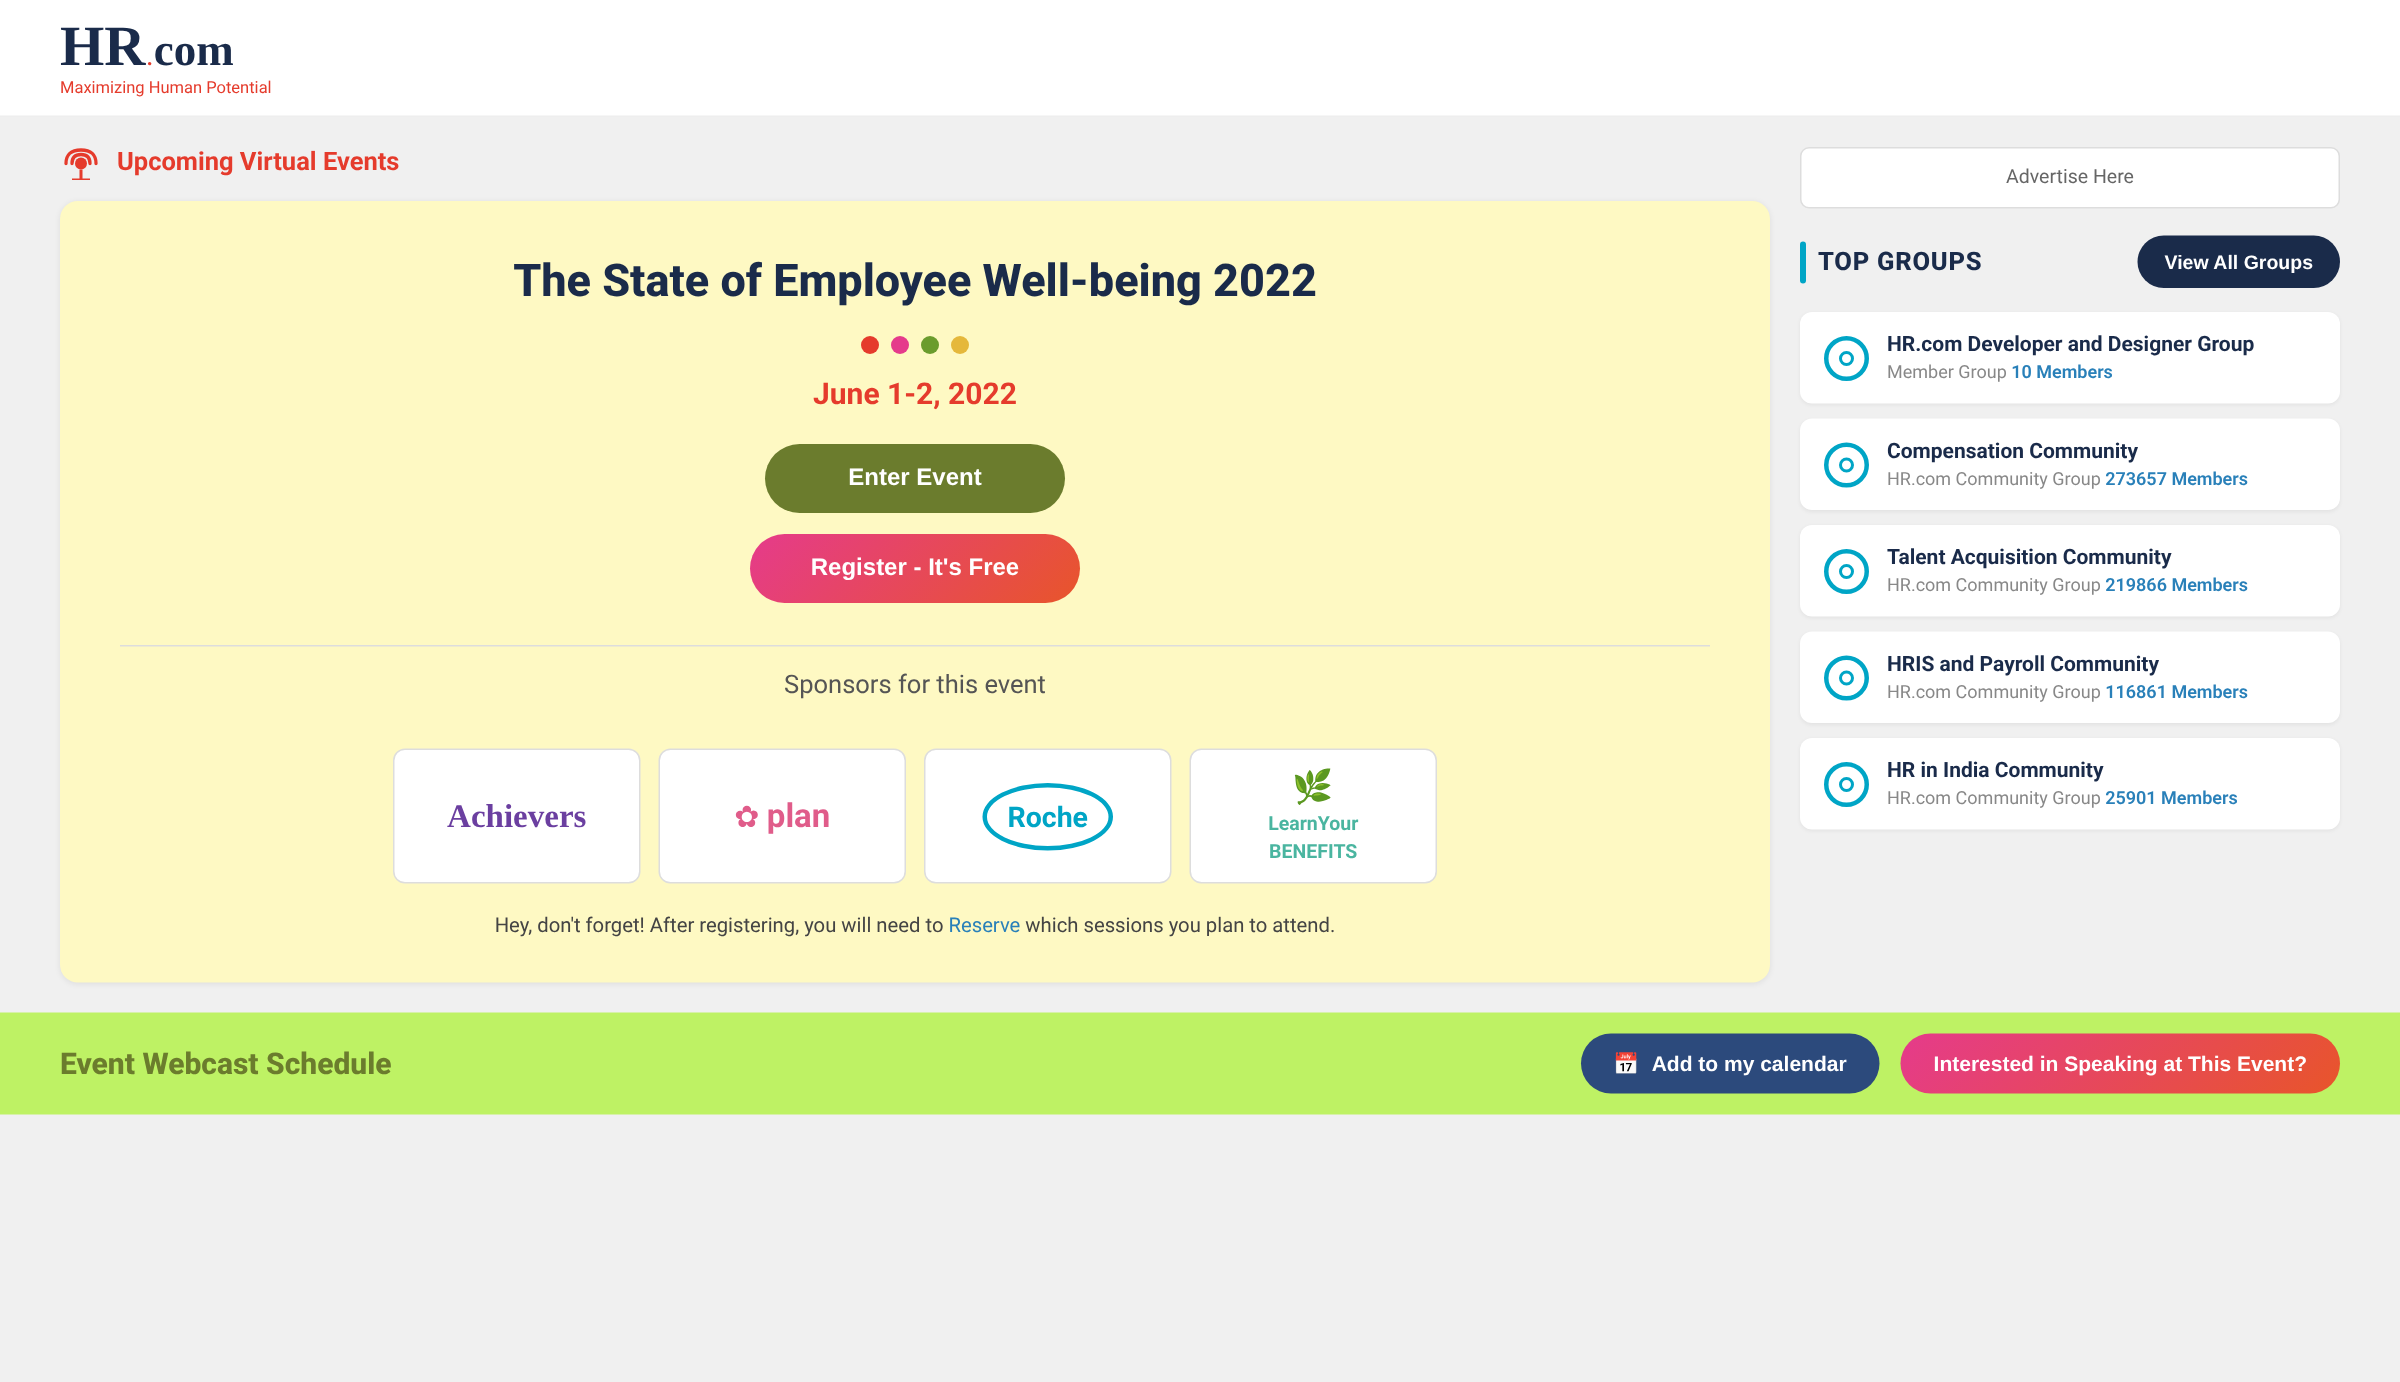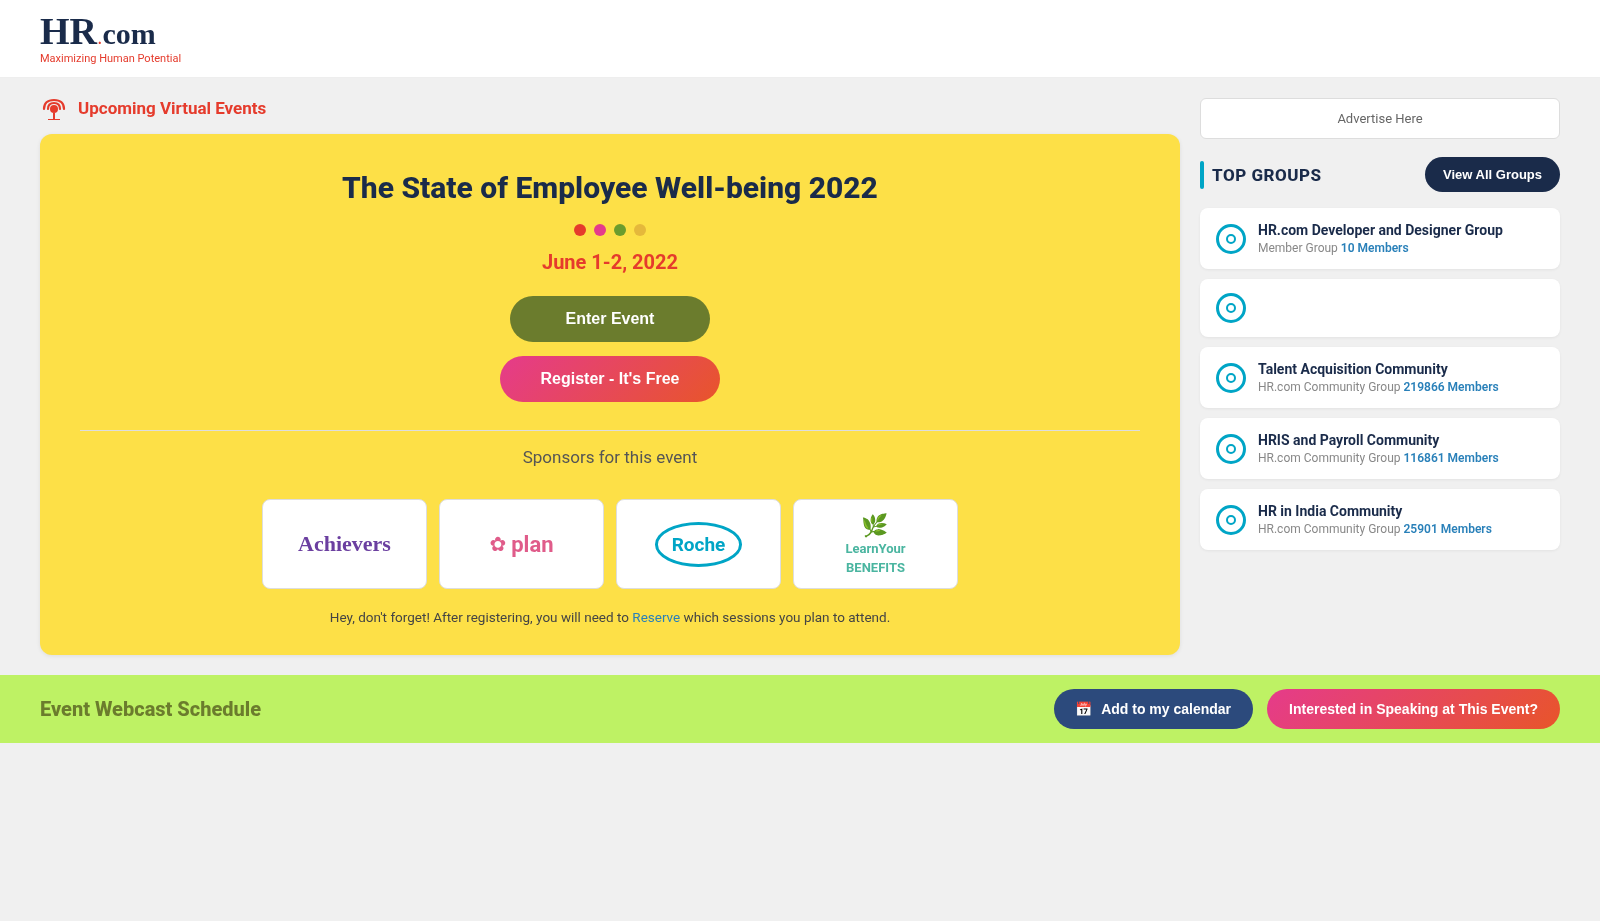--- a/index.html
+++ b/index.html
@@ -79,21 +79,21 @@
       color: #e53b2c;
       font-size: 22px;
     }
     .section-title {
       font-size: 17px;
       font-weight: 700;
       color: #e53b2c;
     }
     
     .event-card {
-      background: #fde047;
+      background: #fef9c3;
       border-radius: 12px;
       padding: 36px 40px 30px;
       box-shadow: 0 1px 4px rgba(0,0,0,0.08);
     }
     .event-title {
       text-align: center;
       font-size: 30px;
       font-weight: 800;
       color: #1a2b4a;
       margin-bottom: 18px;
@@ -457,20 +457,24 @@
       </div>
       <div class="group-info">
         <div class="group-name">HR.com Developer and Designer Group</div>
         <div class="group-meta">Member Group <span>10 Members</span></div>
       </div>
     </div>
           <div class="group-item">
       <div class="group-icon">
         <div class="group-icon-inner"></div>
       </div>
+      <div class="group-info">
+        <div class="group-name">Compensation Community</div>
+        <div class="group-meta">HR.com Community Group <span>273657 Members</span></div>
+      </div>
     </div>
           <div class="group-item">
       <div class="group-icon">
         <div class="group-icon-inner"></div>
       </div>
       <div class="group-info">
         <div class="group-name">Talent Acquisition Community</div>
         <div class="group-meta">HR.com Community Group <span>219866 Members</span></div>
       </div>
     </div>

